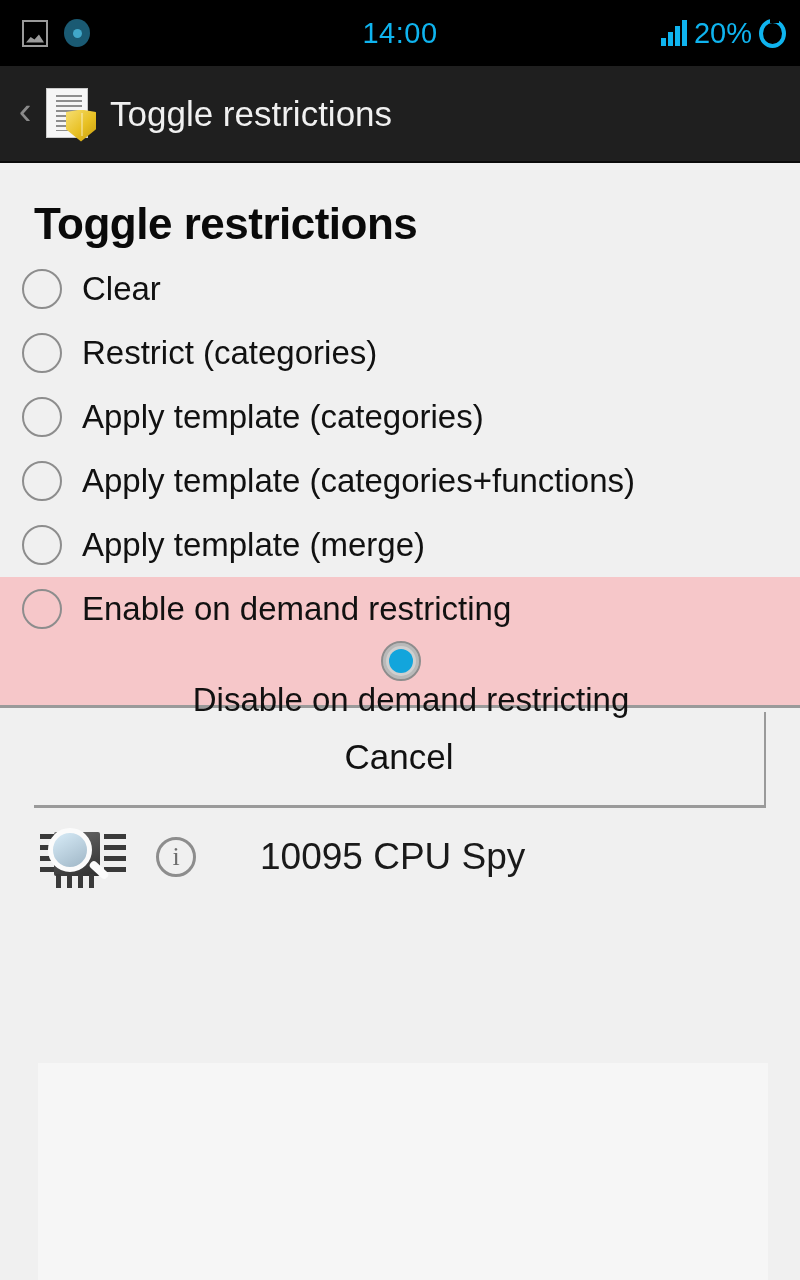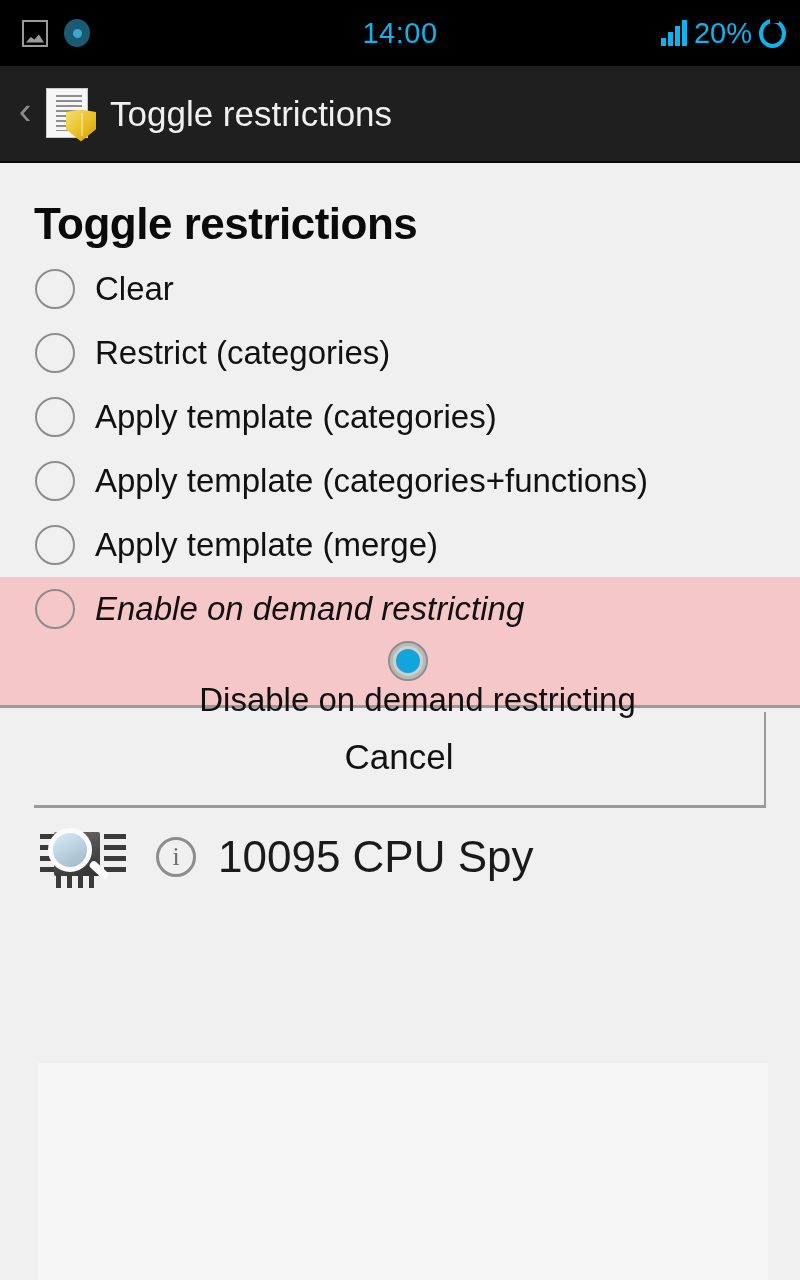--- a/index.html
+++ b/index.html
@@ -181,24 +181,24 @@
     padding: 36px 0 8px 34px;
     letter-spacing: -0.5px;
   }
 
   .radio-list { padding: 0; }
 
   .radio-row {
     display: flex;
     align-items: center;
     height: 64px;
-    padding-left: 35px;
+    padding-left: 22px;
     cursor: pointer;
   }
-  .radio-row.highlight { background: #f6c7c9; font-style: italic; }
+  .radio-row.highlight { background: #f6c7c9; }
   .radio-row.highlight-last {
     background: #f6c7c9;
     border-bottom: 3px solid #9a9a9a;
     height: 67px;
     flex-direction: column;
   }
 
   .radio-mark {
     width: 40px; height: 40px;
     border-radius: 50%;
@@ -326,22 +326,23 @@
     flex: 0 0 auto;
     display: flex;
     align-items: center;
     justify-content: center;
     font-size: 26px;
     color: #6d6d6d;
     font-family: "Liberation Serif", serif;
     cursor: pointer;
   }
   .app-row-label {
-    font-size: 44px;
+    font-size: 37px;
     color: #1a1a1a;
+    margin-left: 42px;
   }
 
   
   .overscroll-glow {
     position: absolute;
     left: 38px;
     bottom: 0;
     width: 102px;
     height: 10px;
     overflow: hidden;

